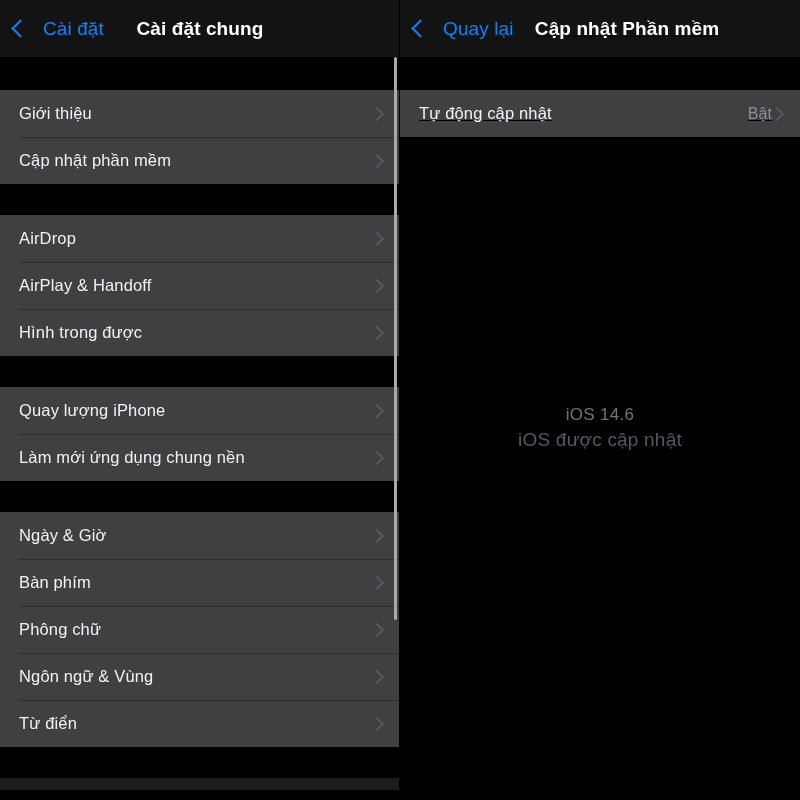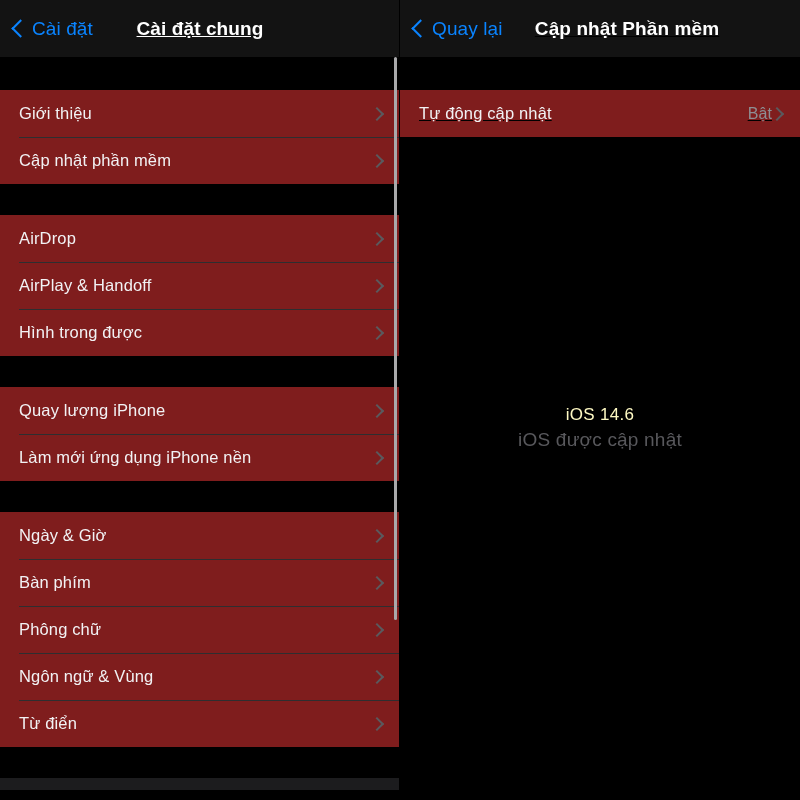--- a/index.html
+++ b/index.html
@@ -55,21 +55,21 @@
     align-items: center;
     box-sizing: border-box;
   }
   .nav-back {
     position: absolute;
     left: 14px;
     top: 0;
     height: 57px;
     display: flex;
     align-items: center;
-    gap: 3px;
+    gap: 14px;
     cursor: pointer;
   }
   .nav-back .chev {
     display: inline-block;
     width: 11px;
     height: 11px;
     border-left: 2.6px solid #0a84ff;
     border-bottom: 2.6px solid #0a84ff;
     transform: rotate(45deg);
     margin-right: 2px;
@@ -83,21 +83,21 @@
   }
   .nav-title {
     width: 100%;
     text-align: center;
     color: #ffffff;
     font-size: 19px;
     font-weight: 700;
     letter-spacing: 0.1px;
     white-space: nowrap;
   }
-  .panel-left  .nav-title { padding-left: 0; text-decoration: underline; }
+  .panel-left  .nav-title { padding-left: 0; }
   .panel-right .nav-title { padding-left: 54px; }
 
   
   .content {
     position: relative;
     background: #000000;
     height: 743px;
   }
 
   .group {
@@ -108,21 +108,21 @@
   }
 
   .row {
     position: relative;
     display: flex;
     align-items: center;
     justify-content: space-between;
     height: 47px;
     padding: 0 14px 0 19px;
     box-sizing: border-box;
-    background: #7f1d1d;
+    background: #404040;
     cursor: pointer;
     text-align: center;
   }
   .row + .row::before {
     content: "";
     position: absolute;
     left: 19px;
     right: 0;
     top: 0;
     height: 1px;
@@ -178,21 +178,21 @@
   
   .update-status {
     position: absolute;
     left: 0;
     right: 0;
     top: 345px;
     text-align: center;
     pointer-events: none;
   }
   .update-version {
-    color: #fef9c3;
+    color: #737373;
     font-size: 17px;
     letter-spacing: 0.3px;
     line-height: 26px;
   }
   .update-sub {
     color: #58585c;
     font-size: 19px;
     letter-spacing: 0.2px;
     line-height: 24px;
   }
@@ -257,21 +257,21 @@
       <div class="gap" style="height:31px"></div>
 
       <div class="group">
         <div class="row">
           <span class="row-label">Quay lượng iPhone</span>
           <span class="row-right">
             <span class="disclosure"></span>
           </span>
         </div>
         <div class="row">
-          <span class="row-label">Làm mới ứng dụng iPhone nền</span>
+          <span class="row-label">Làm mới ứng dụng chung nền</span>
           <span class="row-right">
             <span class="disclosure"></span>
           </span>
         </div>
       </div>
 
       <div class="gap" style="height:31px"></div>
 
       <div class="group">
         <div class="row">

